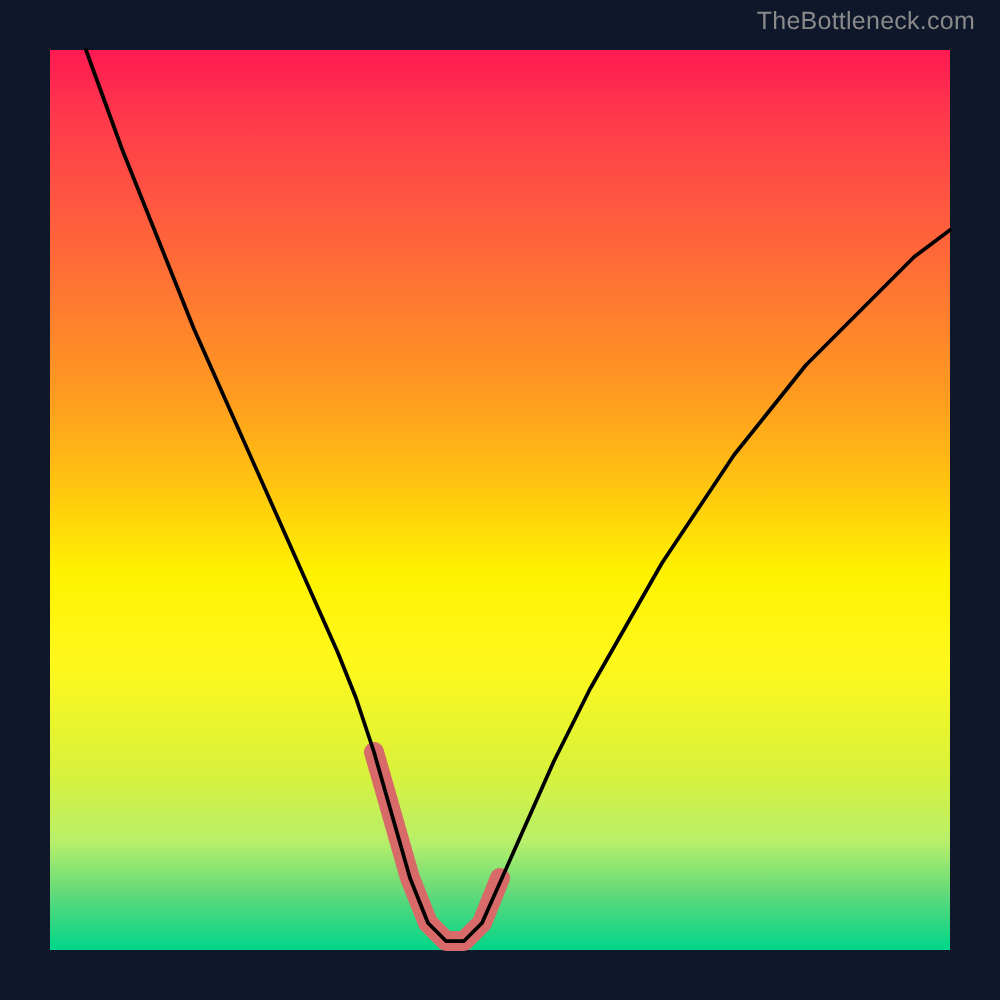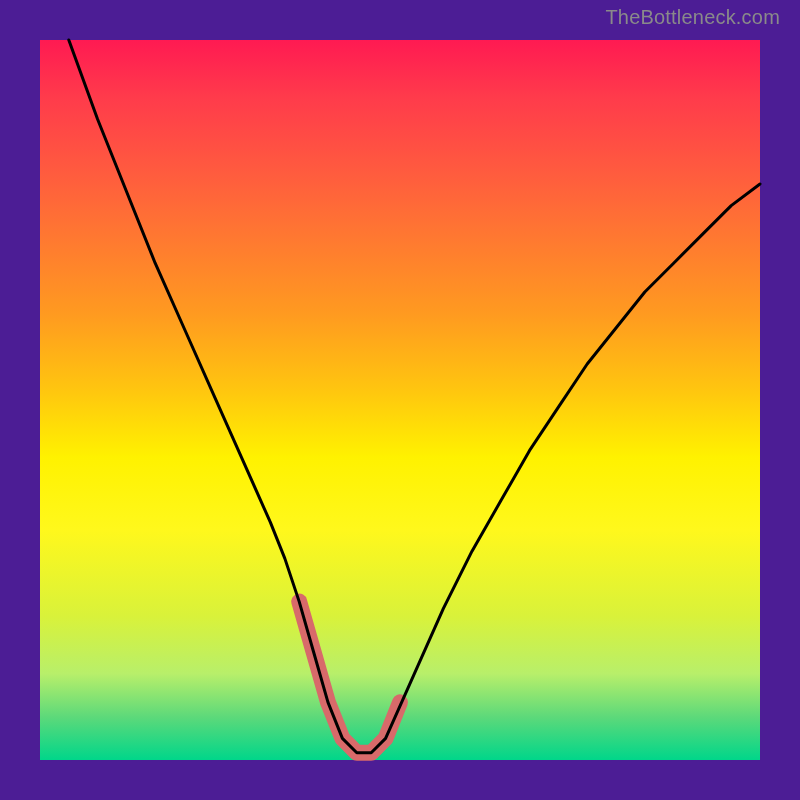--- a/index.html
+++ b/index.html
@@ -10,21 +10,21 @@
     background: #000;
     font-family: Arial, Helvetica, sans-serif;
     overflow: hidden;
   }
   .frame {
     position: absolute;
     left: 0;
     top: 0;
     width: 800px;
     height: 800px;
-    background: #4c1d95;
+    background: #0f172a;
   }
   .plot-area {
     position: absolute;
     left: 40px;
     top: 40px;
     width: 720px;
     height: 720px;
     
     background: linear-gradient(to bottom,
       #ff1a52 0%,

